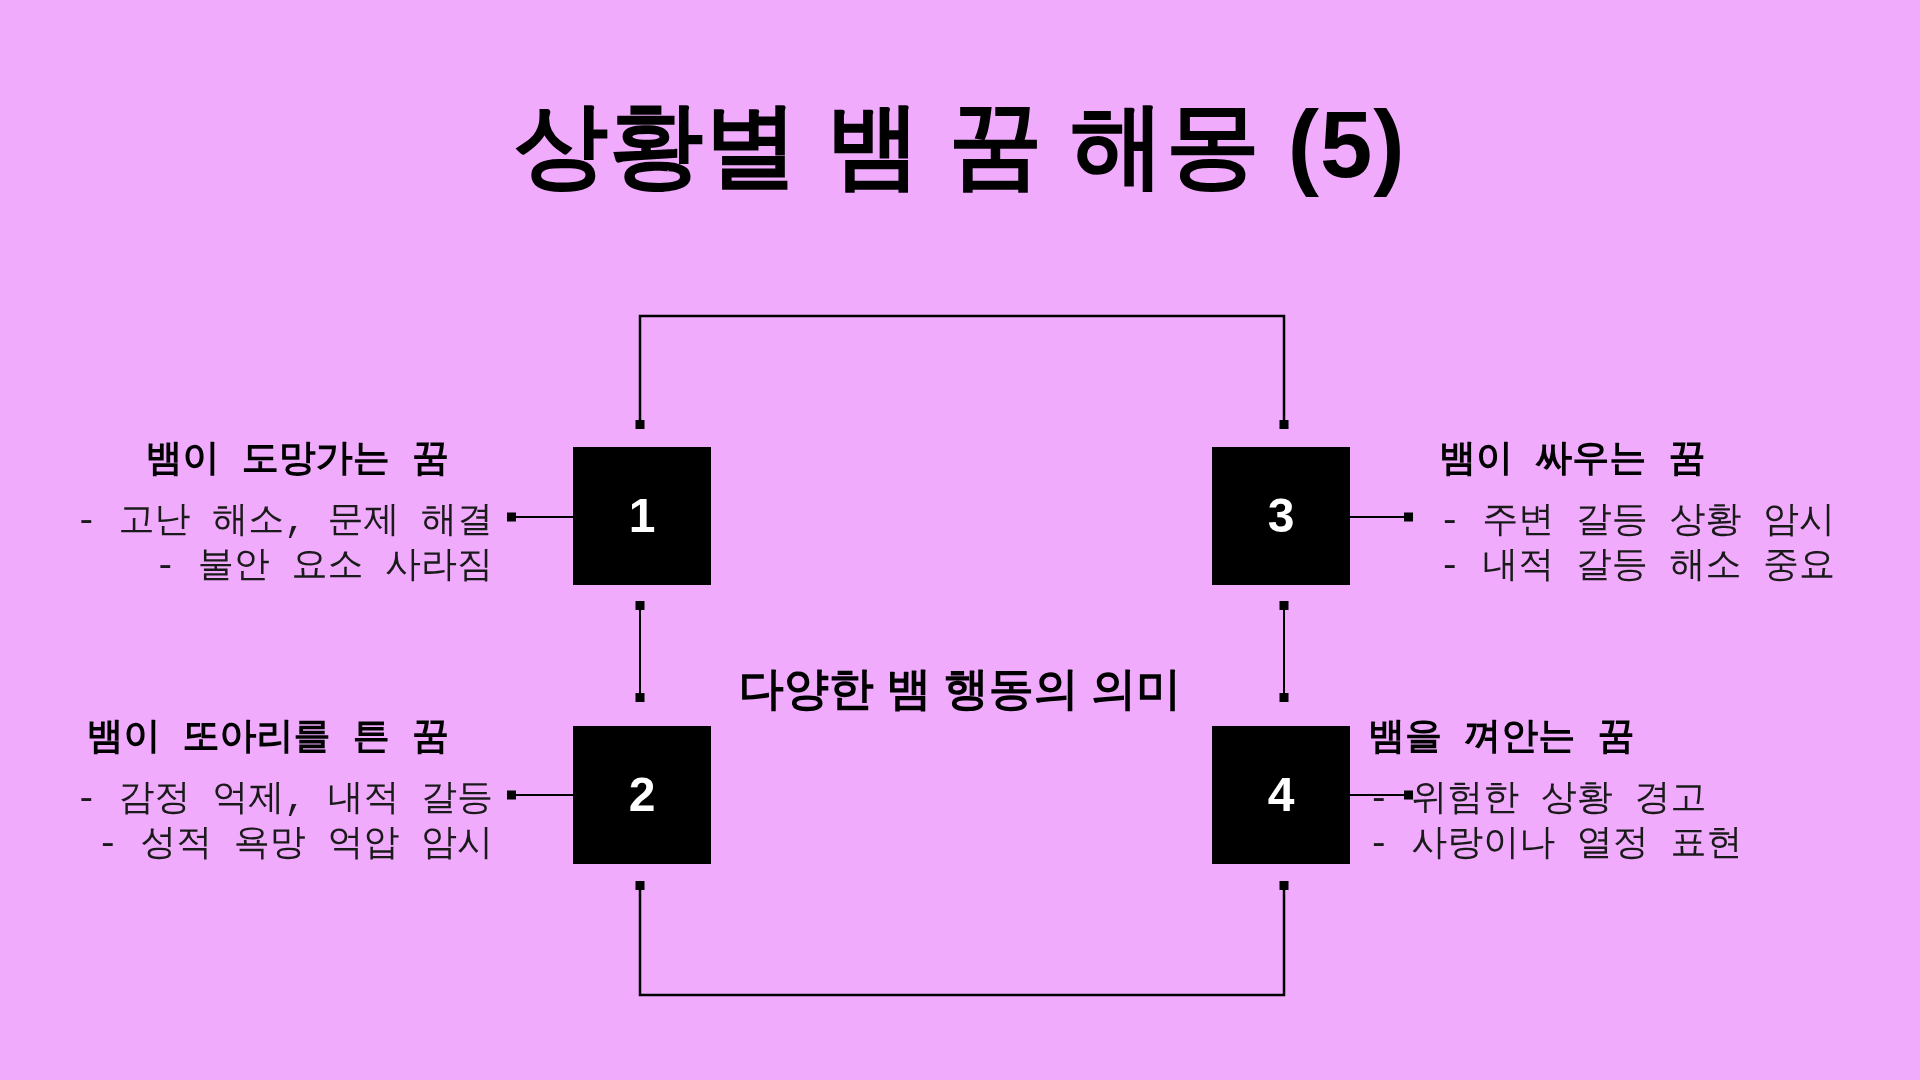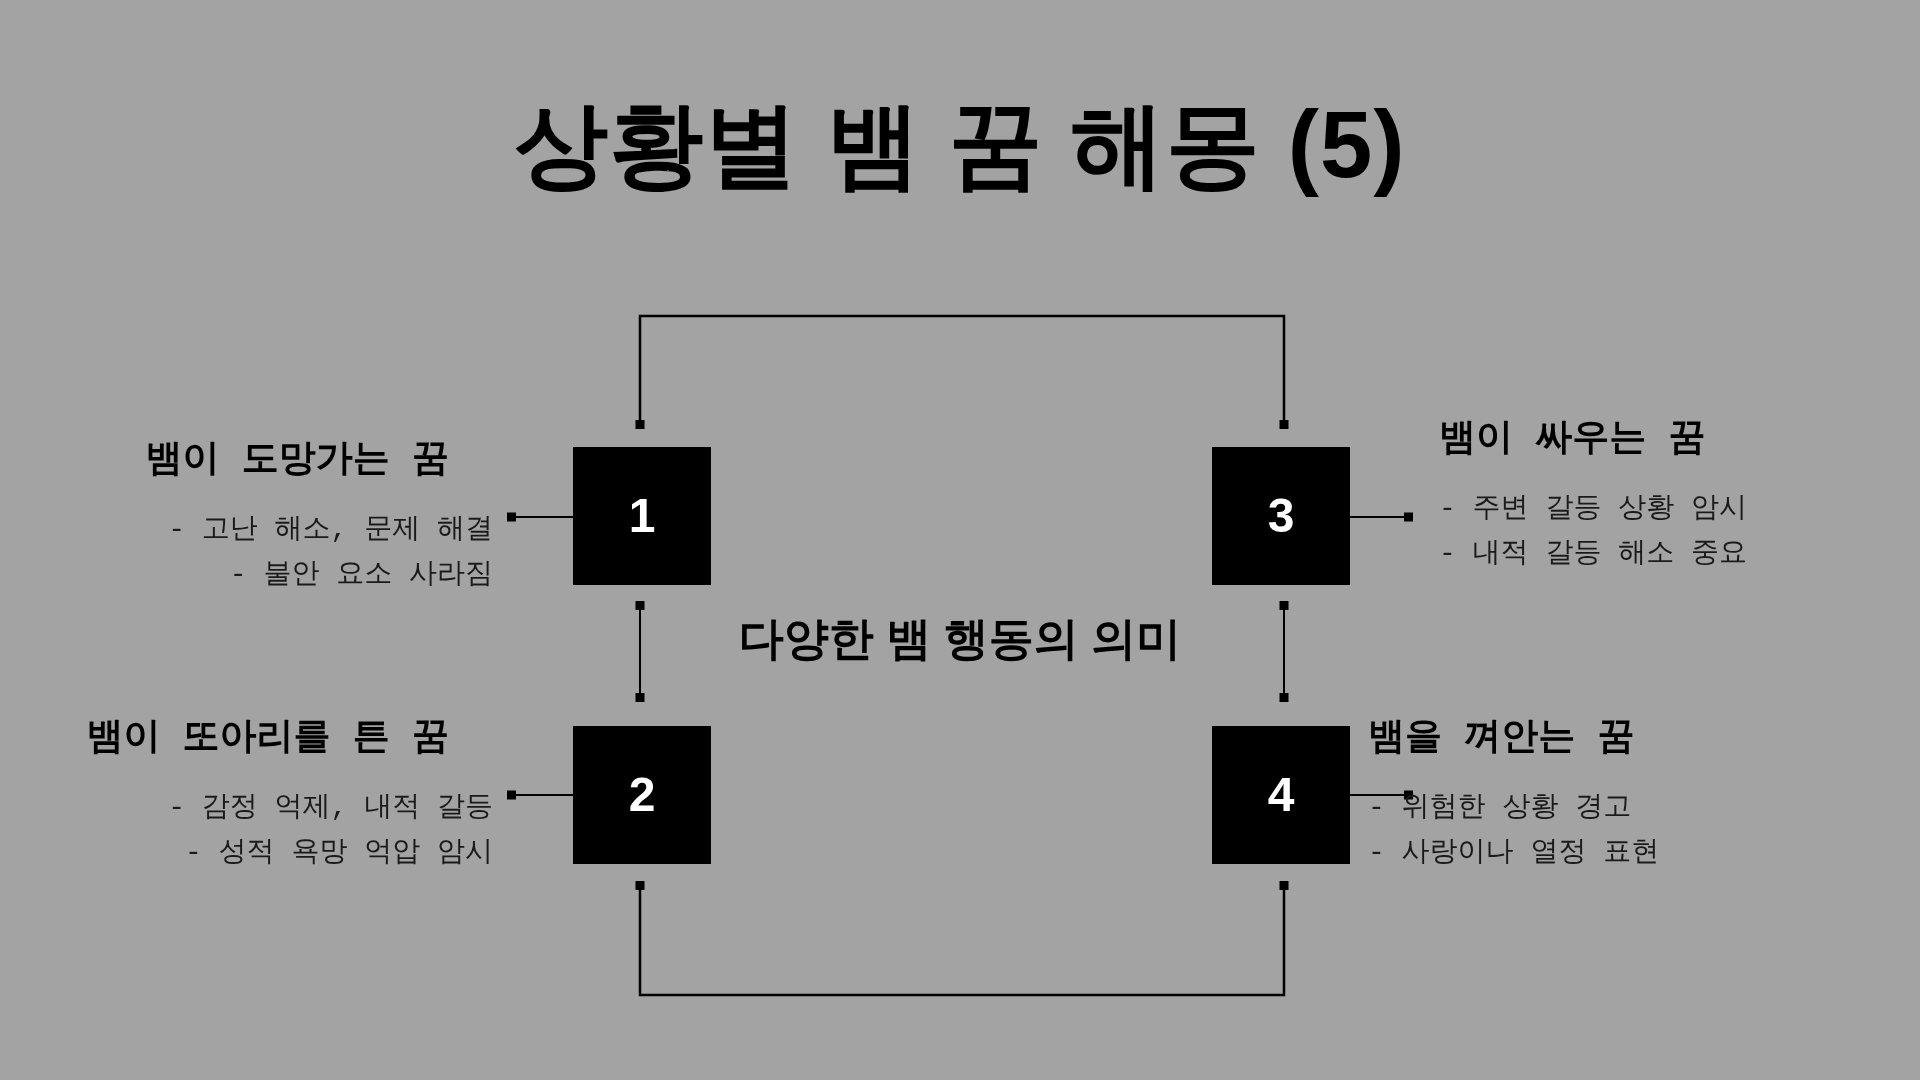--- a/index.html
+++ b/index.html
@@ -4,21 +4,21 @@
 <style>
   html, body {
     margin: 0;
     padding: 0;
     background: #ffffff;
   }
   .canvas {
     position: relative;
     width: 1920px;
     height: 1080px;
-    background: #a3a3a3;
+    background: #f0abfc;
     overflow: hidden;
     font-family: "Liberation Sans", "DejaVu Sans", sans-serif;
     color: #000000;
   }
   .main-title {
     position: absolute;
     left: 0;
     top: 92px;
     width: 1920px;
     margin: 0;
@@ -64,35 +64,35 @@
   .tblock.side-left  { text-align: right; }
   .tblock.side-right { text-align: left; }
   .tblock .ttitle {
     font-size: 37px;
     font-weight: 700;
     line-height: 46px;
     color: #000000;
   }
   .tblock.side-left .ttitle { margin-right: 44px; }
   .tblock .bullets {
-    margin-top: 24px;
-    font-size: 28px;
+    margin-top: 16px;
+    font-size: 36px;
     font-weight: 400;
     line-height: 45px;
     color: #1a1a1a;
   }
   .tblock.b1 { right: 1427px; top: 437px; }
   .tblock.b2 { right: 1427px; top: 715px; }
-  .tblock.b3 { left: 1439px; top: 416px; }
+  .tblock.b3 { left: 1439px; top: 437px; }
   .tblock.b4 { left: 1368px; top: 715px; }
 
   .center-label {
     position: absolute;
     left: 960px;
-    top: 616px;
+    top: 666px;
     transform: translateX(-50%);
     font-size: 45px;
     font-weight: 600;
     line-height: 46px;
     white-space: nowrap;
     color: #000000;
   }
 </style>
 </head>
 <body>

